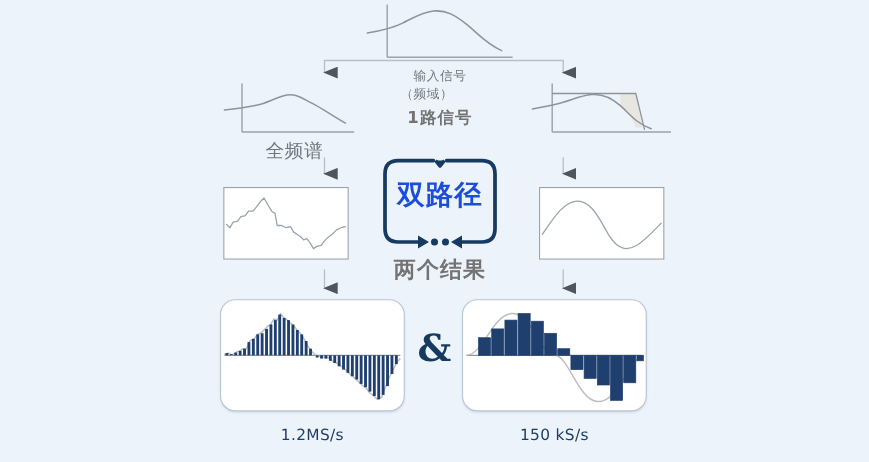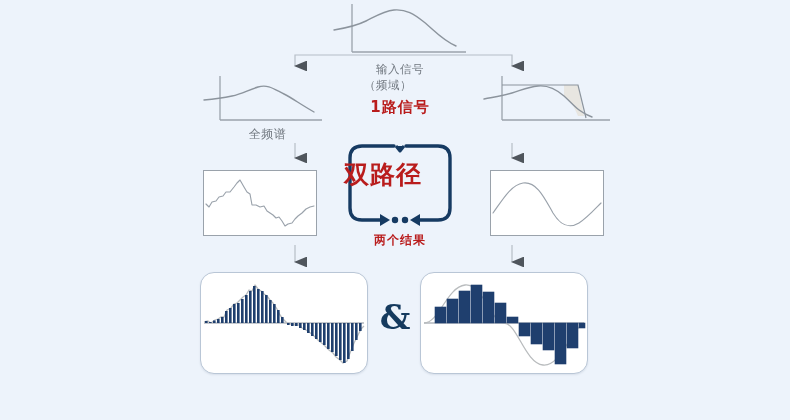--- a/index.html
+++ b/index.html
@@ -17,21 +17,21 @@
 
   .lbl{
     position:absolute;
     text-align:center;
     white-space:nowrap;
     color:#6b7380;
     font-size:11px;
     letter-spacing:.5px;
   }
   .lbl-grey{color:#70777f;}
-  .lbl-blue{color:#b91c1c;}
+  .lbl-blue{color:#737373;}
 
   
   .miniplot{position:absolute;}
 
   
   .scope{
     position:absolute;
     background:#ffffff;
     border:1px solid #9aa2ab;
     box-sizing:border-box;
@@ -50,26 +50,26 @@
 
   
   #center-badge{
     position:absolute;
     left:344px;top:142px;width:112px;height:92px;
   }
   #center-badge .bracket{position:absolute;left:0;top:0;}
   #center-title{
     position:absolute;
     left:0;top:20px;width:112px;
-    color:#b91c1c;
+    text-align:center;
+    color:#1d4ed8;
     font-size:25px;
     font-weight:700;
     letter-spacing:1px;
     line-height:30px;
-    font-family:Liberation Mono, monospace;
   }
 
   .amp{
     position:absolute;
     color:#153a5e;
     font-size:34px;
     font-weight:700;
     font-family:"DejaVu Serif","Liberation Serif",serif;
   }
 
@@ -113,21 +113,21 @@
   </svg>
   <div class="lbl lbl-grey cjk" style="left:330px;top:62px;width:140px;font-size:11.5px;">输入信号</div>
   <div class="lbl lbl-grey cjk" style="left:318px;top:78px;width:140px;font-size:11.5px;">（频域）</div>
   <div class="lbl lbl-blue cjk" style="left:330px;top:98px;width:140px;font-size:15px;font-weight:700;letter-spacing:1px;">1路信号</div>
 
   <svg class="miniplot" style="left:200px;top:72px;" width="125" height="54" viewBox="0 0 125 54">
     <line x1="20" y1="4" x2="20" y2="48" stroke="#9aa2ab" stroke-width="1.3"></line>
     <line x1="20" y1="48" x2="122" y2="48" stroke="#9aa2ab" stroke-width="1.3"></line>
     <path d="M4,28 C14,27 22,26 32,24 C42,22 48,18 58,15 C68,12 74,17 84,22 C92,26 100,32 114,40" stroke="#8c949d" stroke-width="1.4" fill="none" stroke-linecap="round"></path>
   </svg>
-  <div class="lbl lbl-grey cjk" style="left:205px;top:126px;width:125px;font-size:12px;">全频谱</div>
+  <div class="lbl lbl-grey cjk" style="left:205px;top:126px;width:125px;font-size:17px;">全频谱</div>
 
   <svg class="miniplot" style="left:480px;top:72px;" width="135" height="54" viewBox="0 0 135 54">
     <line x1="22" y1="4" x2="22" y2="48" stroke="#9aa2ab" stroke-width="1.3"></line>
     <line x1="22" y1="48" x2="130" y2="48" stroke="#9aa2ab" stroke-width="1.3"></line>
 
     <path d="M84,24 C90,28 94,34 98,44 L104,44 L98,13 L84,13 Z" fill="#e6e3dc" opacity=".85"></path>
 
     <path d="M22,13 L98,13 L106,46" stroke="#8c949d" stroke-width="1.2" fill="none"></path>
 
     <path d="M4,27 C14,25 22,24 32,21 C42,18 48,15 58,14 C68,13 76,17 84,24 C92,31 98,40 112,45" stroke="#8c949d" stroke-width="1.4" fill="none" stroke-linecap="round"></path>
@@ -157,21 +157,21 @@
       <path d="M52,4 L56,9 L60,4" stroke="#163a62" stroke-width="3" fill="#163a62" stroke-linejoin="round"></path>
 
       <path d="M36,72 L46,78 L36,84 Z" fill="#163a62"></path>
       <path d="M76,72 L66,78 L76,84 Z" fill="#163a62"></path>
 
       <circle cx="51" cy="78" r="3.2" fill="#163a62"></circle>
       <circle cx="61" cy="78" r="3.2" fill="#163a62"></circle>
     </svg>
     <div id="center-title" class="cjk">双路径</div>
   </div>
-  <div class="lbl lbl-blue cjk" style="left:345px;top:232px;width:110px;font-size:12px;font-weight:700;letter-spacing:1px;">两个结果</div>
+  <div class="lbl lbl-blue cjk" style="left:345px;top:232px;width:110px;font-size:20px;font-weight:700;letter-spacing:1px;">两个结果</div>
 
   <div class="card" style="left:200px;top:272px;width:168px;height:102px;">
     <svg width="166" height="100" viewBox="0 0 166 100">
 
       <line x1="3" y1="50" x2="163" y2="50" stroke="#8c949d" stroke-width="1.1"></line>
 
       <path d="M3,49 L7,48 L10,50 L14,47 L17,46 L20,44 L23,44 L26,37 L30,35 L33,31
                L36,30 L39,27 L42,24 L45,22 L48,17 L51,18 L54,12 L57,16 L60,18 L63,21
                L66,23 L69,27 L72,30 L76,36 L79,42 L82,46 L86,50 L90,51 L94,52 L98,52
                L101,55 L105,57 L108,59 L112,62 L115,65 L118,68 L122,71 L125,74 L128,77
@@ -216,20 +216,21 @@
         <rect x="134" y="50" width="2.6" height="33"></rect>
         <rect x="138" y="50" width="2.6" height="37"></rect>
         <rect x="142" y="50" width="2.6" height="40"></rect>
         <rect x="146" y="50" width="2.6" height="36"></rect>
         <rect x="150" y="50" width="2.6" height="28"></rect>
         <rect x="154" y="50" width="2.6" height="17"></rect>
         <rect x="158" y="50" width="2.6" height="8"></rect>
       </g>
     </svg>
   </div>
+  <div class="rate" style="left:200px;top:388px;width:168px;">1.2MS/s</div>
 
   <div class="amp" style="left:377px;top:297px;width:36px;text-align:center;">&amp;</div>
 
   <div class="card" style="left:420px;top:272px;width:168px;height:102px;">
     <svg width="166" height="100" viewBox="0 0 166 100">
       <line x1="3" y1="50" x2="163" y2="50" stroke="#8c949d" stroke-width="1.1"></line>
 
       <path d="M3,50 C18,50 26,14 44,12 C62,10 70,50 83,50 C96,50 104,90 122,92 C140,94 150,56 163,50" stroke="#b9bcbe" stroke-width="1.3" fill="none"></path>
 
       <g fill="#1f3f6e" stroke="#1f3f6e" stroke-width="0.6">
@@ -245,14 +246,15 @@
       <g fill="#1f3f6e" stroke="#1f3f6e" stroke-width="0.6">
         <rect x="98" y="50" width="11" height="13"></rect>
         <rect x="110" y="50" width="11" height="21"></rect>
         <rect x="122" y="50" width="11" height="27"></rect>
         <rect x="134" y="50" width="11" height="41"></rect>
         <rect x="146" y="50" width="11" height="25"></rect>
         <rect x="158" y="50" width="6" height="5"></rect>
       </g>
     </svg>
   </div>
+  <div class="rate" style="left:420px;top:388px;width:168px;">150 kS/s</div>
 
 </div>
 
 </body></html>

